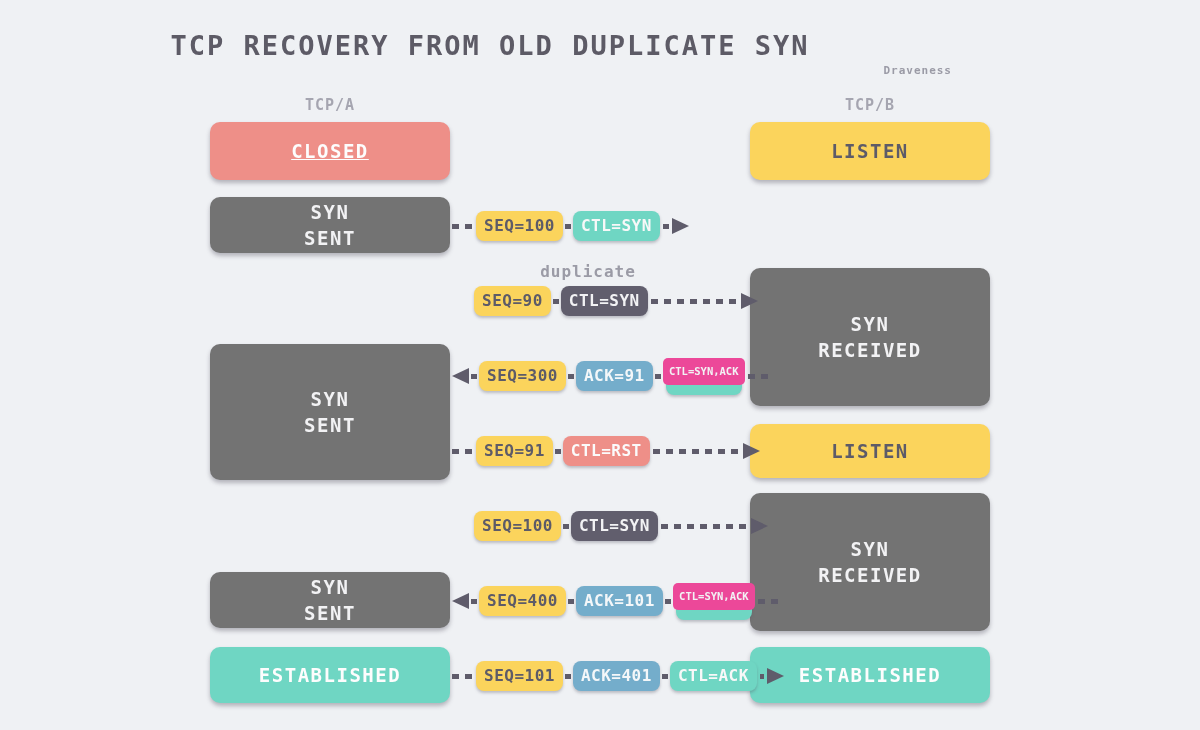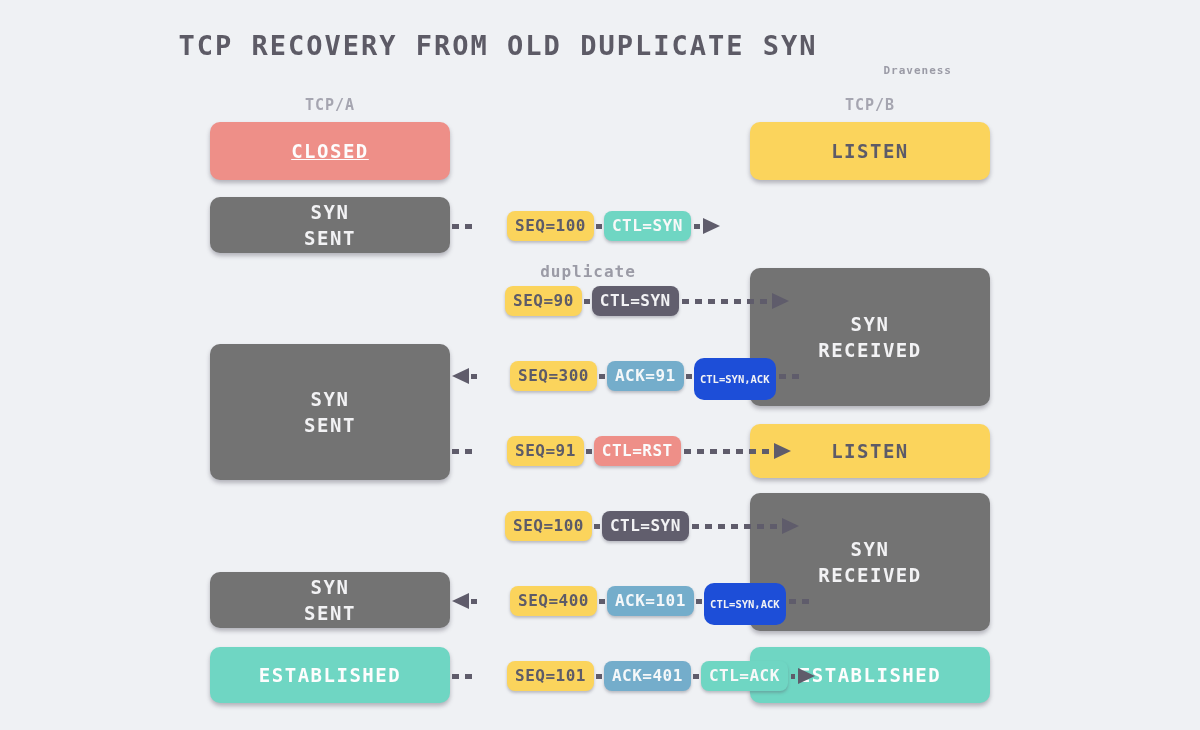--- a/index.html
+++ b/index.html
@@ -6,21 +6,21 @@
   body{
     width:1200px;height:730px;
     background:#eff1f4;
     font-family:"DejaVu Sans Mono", monospace;
     overflow:hidden;
     position:relative;
   }
   .canvas{position:absolute;inset:0;}
 
   .title{
-    position:absolute;top:31px;left:8px;width:980px;
+    position:absolute;top:31px;left:0;width:980px;
     text-align:center;
     font:700 27px/30px "DejaVu Sans Mono",monospace;
     letter-spacing:2px;color:#5d5b66;
   }
   .subtitle{
     position:absolute;top:64px;left:0;width:952px;
     text-align:right;
     font:700 11px/14px "DejaVu Sans Mono",monospace;
     letter-spacing:1px;color:#9b9ba6;
   }
@@ -52,21 +52,21 @@
     display:flex;align-items:center;
   }
   .badge{
     height:30px;border-radius:8px;flex:none;
     display:flex;align-items:center;justify-content:center;
     padding:0 8px;white-space:nowrap;
     font:700 16px/30px "DejaVu Sans Mono",monospace;
     letter-spacing:.5px;
     box-shadow:0 2px 3px rgba(90,88,102,.35);
   }
-  .badge.yellow{background:#fbd45c;color:#5d5b68;margin-left:31px;}
+  .badge.yellow{background:#fbd45c;color:#5d5b68;}
   .badge.teal{background:#6fd6c3;color:#f8f8f8;}
   .badge.dark{background:#615e6d;color:#f2f2f4;}
   .badge.red{background:#ee8f88;color:#fbfbfb;}
   .badge.blue{background:#74adcb;color:#f4f7f9;}
 
   .dash{
     height:5px;flex:none;
     background:repeating-linear-gradient(90deg,#5f5c6b 0 7px,transparent 7px 13px);
   }
   .dash22{width:22px;margin-right:2px;}
@@ -84,22 +84,22 @@
     border-right:17px solid #5f5c6b;
   }
 
   .combo{position:relative;width:82px;height:30px;flex:none;}
   .combo .teal-part{
     position:absolute;left:3px;right:3px;top:7px;height:27px;
     background:#6fd6c3;border-radius:8px;
     box-shadow:0 2px 3px rgba(90,88,102,.35);
   }
   .combo .dark-part{
-    position:absolute;left:0;top:-3px;width:82px;height:42px;
-    background:#1d4ed8;border-radius:10px;color:#f2f2f4;
+    position:absolute;left:0;top:-3px;width:82px;height:27px;
+    background:#ec4899;border-radius:5px;color:#f2f2f4;
     display:flex;align-items:center;justify-content:center;
     font:700 10.5px/27px "DejaVu Sans Mono",monospace;
     letter-spacing:0;white-space:nowrap;
   }
 
   .dup-note{
     position:absolute;top:263px;left:508px;width:160px;
     text-align:center;
     font:700 16px/18px "DejaVu Sans Mono",monospace;
     letter-spacing:1px;color:#9b9ba6;

